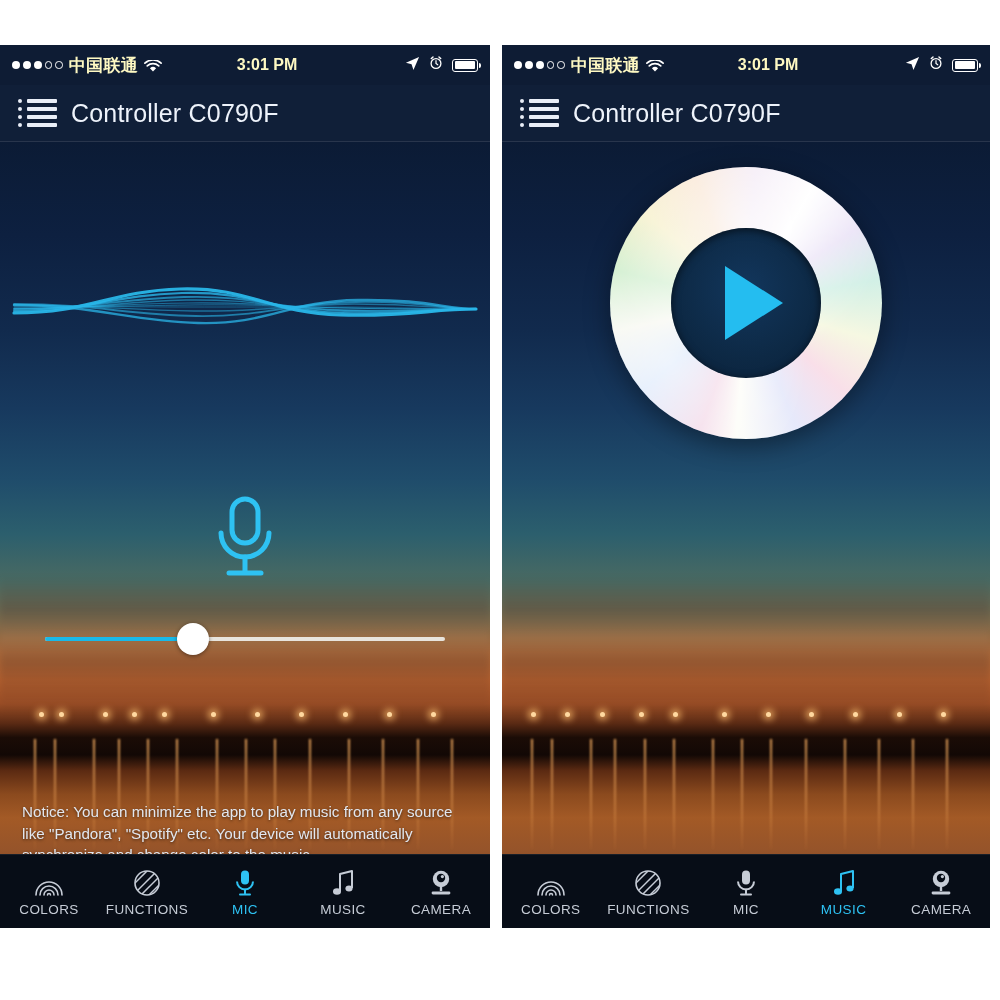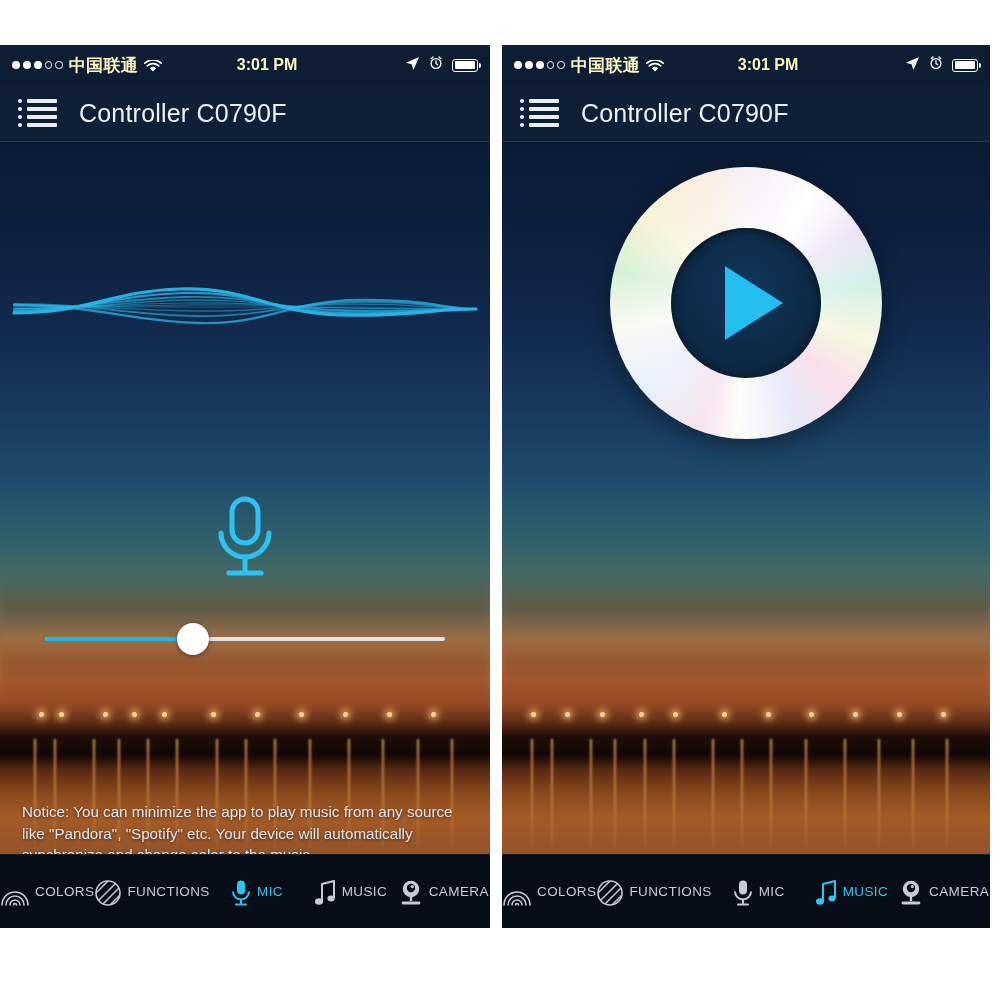--- a/index.html
+++ b/index.html
@@ -103,21 +103,21 @@
   }
 
   
   .appbar {
     position: relative;
     height: 56px;
     background: #101f38;
     display: flex;
     align-items: center;
     padding-left: 18px;
-    gap: 22px;
+    gap: 14px;
     border-bottom: 1px solid rgba(255,255,255,.10);
     z-index: 9;
   }
   .listicon { display: flex; flex-direction: column; gap: 4px; }
   .listrow { display: flex; align-items: center; gap: 5px; }
   .listrow .bullet {
     width: 4px; height: 4px; border-radius: 50%; background: #e9eef7;
   }
   .listrow .bar {
     width: 30px; height: 4px; background: #e9eef7; border-radius: 1px;
@@ -380,21 +380,21 @@
     height: 73px;
     background: #070d17;
     display: flex;
     align-items: center;
     border-top: 1px solid rgba(255,255,255,.07);
     z-index: 9;
   }
   .tab {
     flex: 1 1 0;
     display: flex;
-    flex-direction: row;
+    flex-direction: column;
     align-items: center;
     justify-content: center;
     gap: 5px;
     color: #c6ccd6;
   }
   .tab.active { color: #2ec2f3; }
   .tab .ticon { height: 30px; display: flex; align-items: flex-end; }
   .tab .tlabel {
     font-size: 13.5px;
     letter-spacing: .4px;

